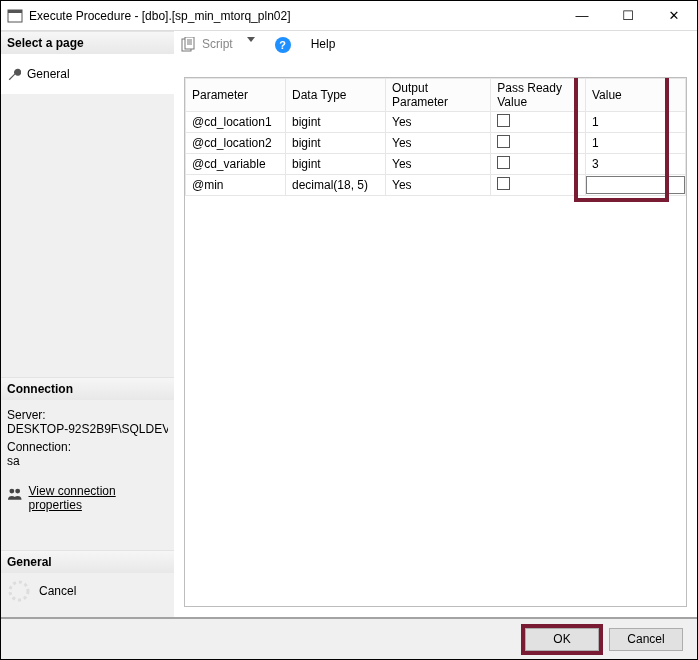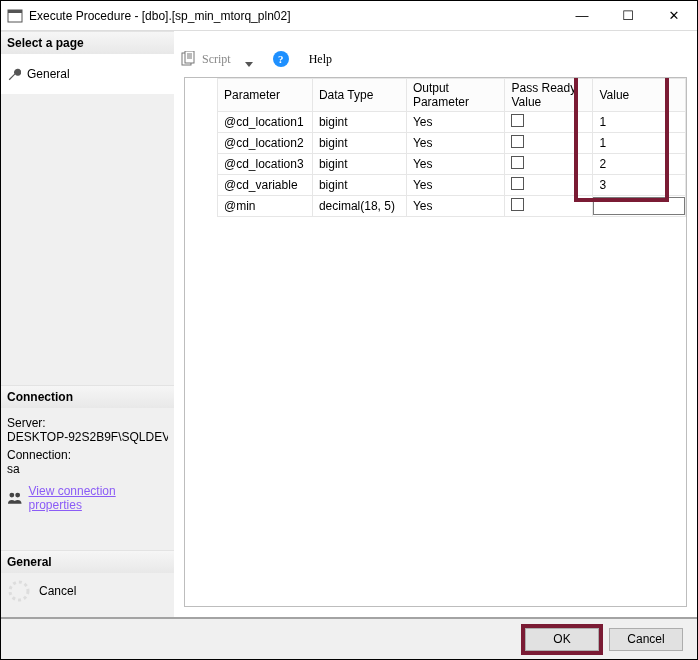--- a/index.html
+++ b/index.html
@@ -55,38 +55,37 @@
     display: flex; align-items: center;
     padding: 13px 6px;
     background: #fff;
     margin: 0;
   }
   .side-general .wrench { width: 14px; height: 14px; margin-right: 6px; }
   .side-conn { padding: 4px 6px 2px; }
   .side-conn .lbl { margin-top: 4px; }
   .side-conn .val { margin-bottom: 4px; white-space: nowrap; overflow: hidden; text-overflow: clip; }
   .conn-link-row { display: flex; align-items: center; padding: 2px 6px 10px; }
-  .conn-link { color: #8b5cf6; text-decoration: underline; margin-left: 6px; }
+  .conn-link { color: #000000; text-decoration: underline; margin-left: 6px; margin-top: 8px; }
   .prog-body { display: flex; align-items: center; padding: 6px 6px 14px; }
   .prog-spin { width: 24px; height: 24px; margin-right: 8px; }
   .side-flex { flex: 1; }
 
   .mainpane {
     flex: 1;
     display: flex;
     flex-direction: column;
     background: #fff;
   }
   .toolbar {
     height: 30px;
-    display: flex; align-items: flex-end;
+    display: flex; align-items: flex-start;
     padding: 0 6px;
     gap: 4px;
     margin-top: 6px;
-    font-family: Liberation Serif, serif;
   }
   .toolbar .script-label { color: #888; margin: 0 4px 0 2px; }
   .toolbar .help-label { color: #000; margin-left: 16px; }
   .dropdown-arrow {
     width: 0; height: 0;
     border-left: 4px solid transparent;
     border-right: 4px solid transparent;
     border-top: 5px solid #555;
     margin: 0 6px;
   }
@@ -96,21 +95,20 @@
     display: inline-flex; align-items: center; justify-content: center;
     font-size: 11px; margin-left: 10px;
   }
   .gridwrap {
     flex: 1;
     margin: 10px;
     border: 1px solid #bdbdbd;
     background: #fff;
     position: relative;
     overflow: hidden;
-    padding-left: 32px;
   }
   table.grid {
     border-collapse: collapse;
     width: 100%;
     font-size: 12px;
   }
   table.grid th, table.grid td {
     border: 1px solid #e6e6e6;
     padding: 2px 6px;
     text-align: left;
@@ -260,27 +258,20 @@
               <td class="col-val">1</td>
             </tr>
             <tr>
               <td class="col-param">@cd_location2</td>
               <td class="col-type">bigint</td>
               <td class="col-out">Yes</td>
               <td class="col-null center"><span class="checkbox"></span></td>
               <td class="col-val">1</td>
             </tr>
             <tr>
-              <td class="col-param">@cd_location3</td>
-              <td class="col-type">bigint</td>
-              <td class="col-out">Yes</td>
-              <td class="col-null center"><span class="checkbox"></span></td>
-              <td class="col-val">2</td>
-            </tr>
-            <tr>
               <td class="col-param">@cd_variable</td>
               <td class="col-type">bigint</td>
               <td class="col-out">Yes</td>
               <td class="col-null center"><span class="checkbox"></span></td>
               <td class="col-val">3</td>
             </tr>
             <tr>
               <td class="col-param">@min</td>
               <td class="col-type">decimal(18, 5)</td>
               <td class="col-out">Yes</td>

